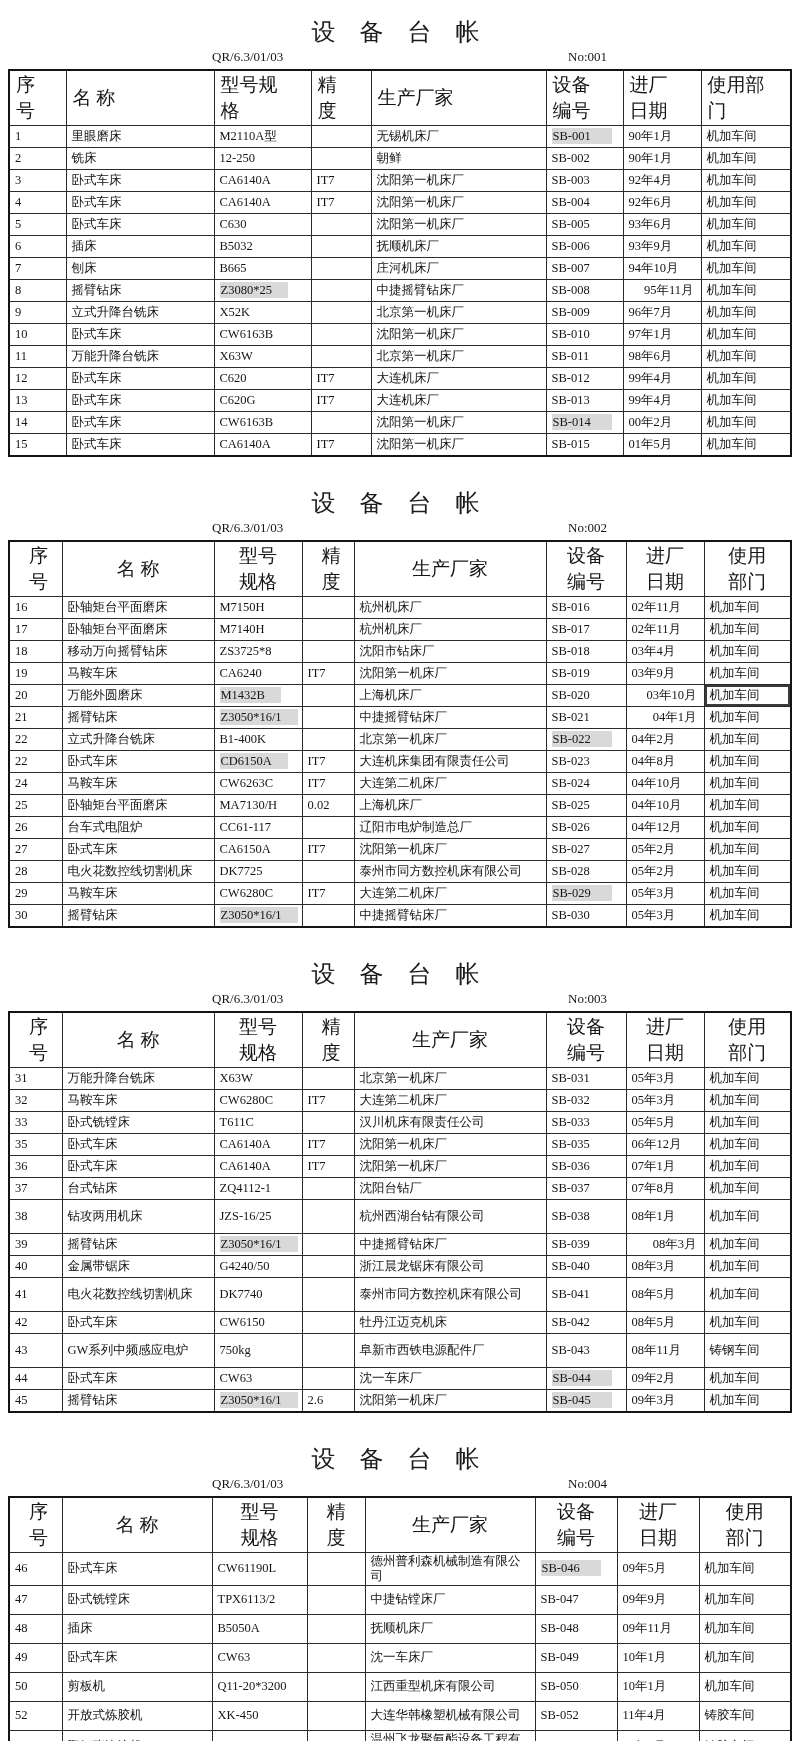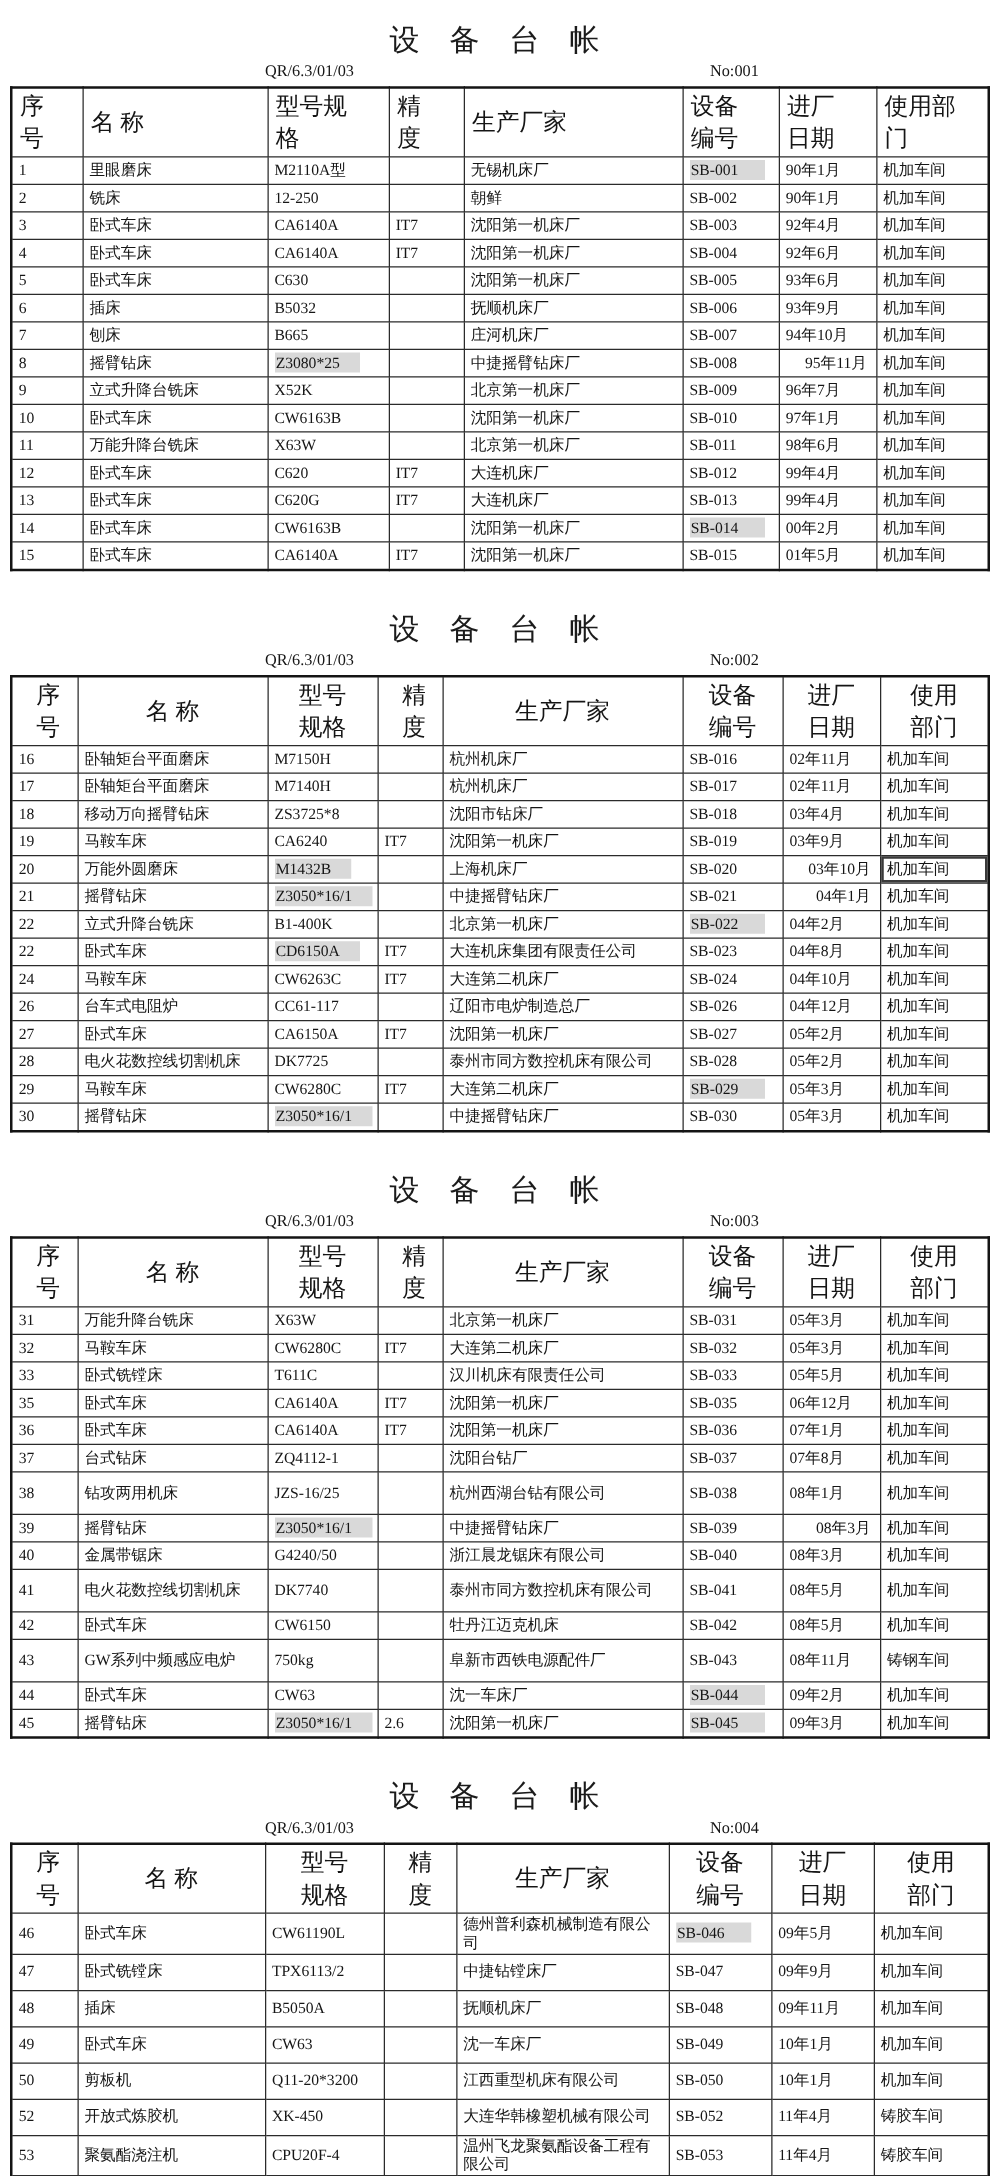--- a/index.html
+++ b/index.html
@@ -332,20 +332,30 @@
               <td>24</td>
               <td>马鞍车床</td>
               <td>CW6263C</td>
               <td>IT7</td>
               <td>大连第二机床厂</td>
               <td>SB-024</td>
               <td>04年10月</td>
               <td>机加车间</td>
             </tr>
             <tr>
+              <td>25</td>
+              <td>卧轴矩台平面磨床</td>
+              <td>MA7130/H</td>
+              <td>0.02</td>
+              <td>上海机床厂</td>
+              <td>SB-025</td>
+              <td>04年10月</td>
+              <td>机加车间</td>
+            </tr>
+            <tr>
               <td>26</td>
               <td>台车式电阻炉</td>
               <td>CC61-117</td>
               <td></td>
               <td>辽阳市电炉制造总厂</td>
               <td>SB-026</td>
               <td>04年12月</td>
               <td>机加车间</td>
             </tr>
             <tr>

